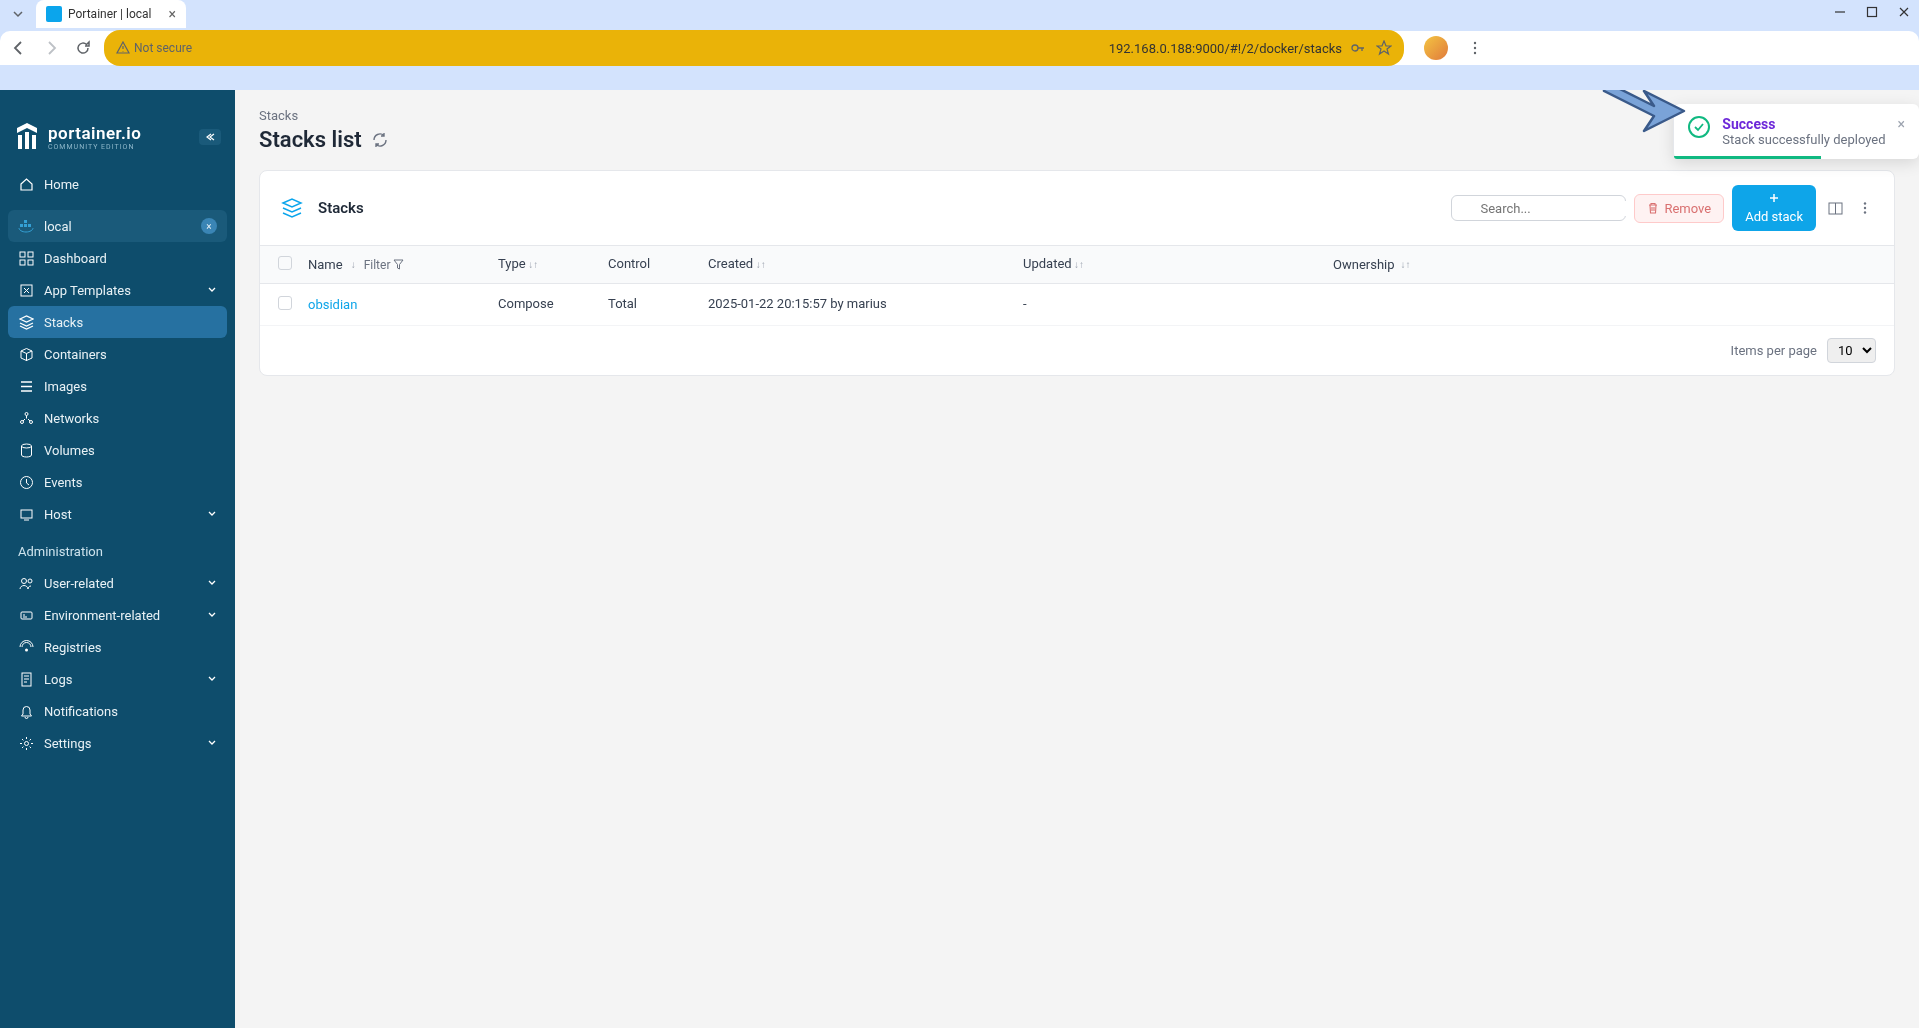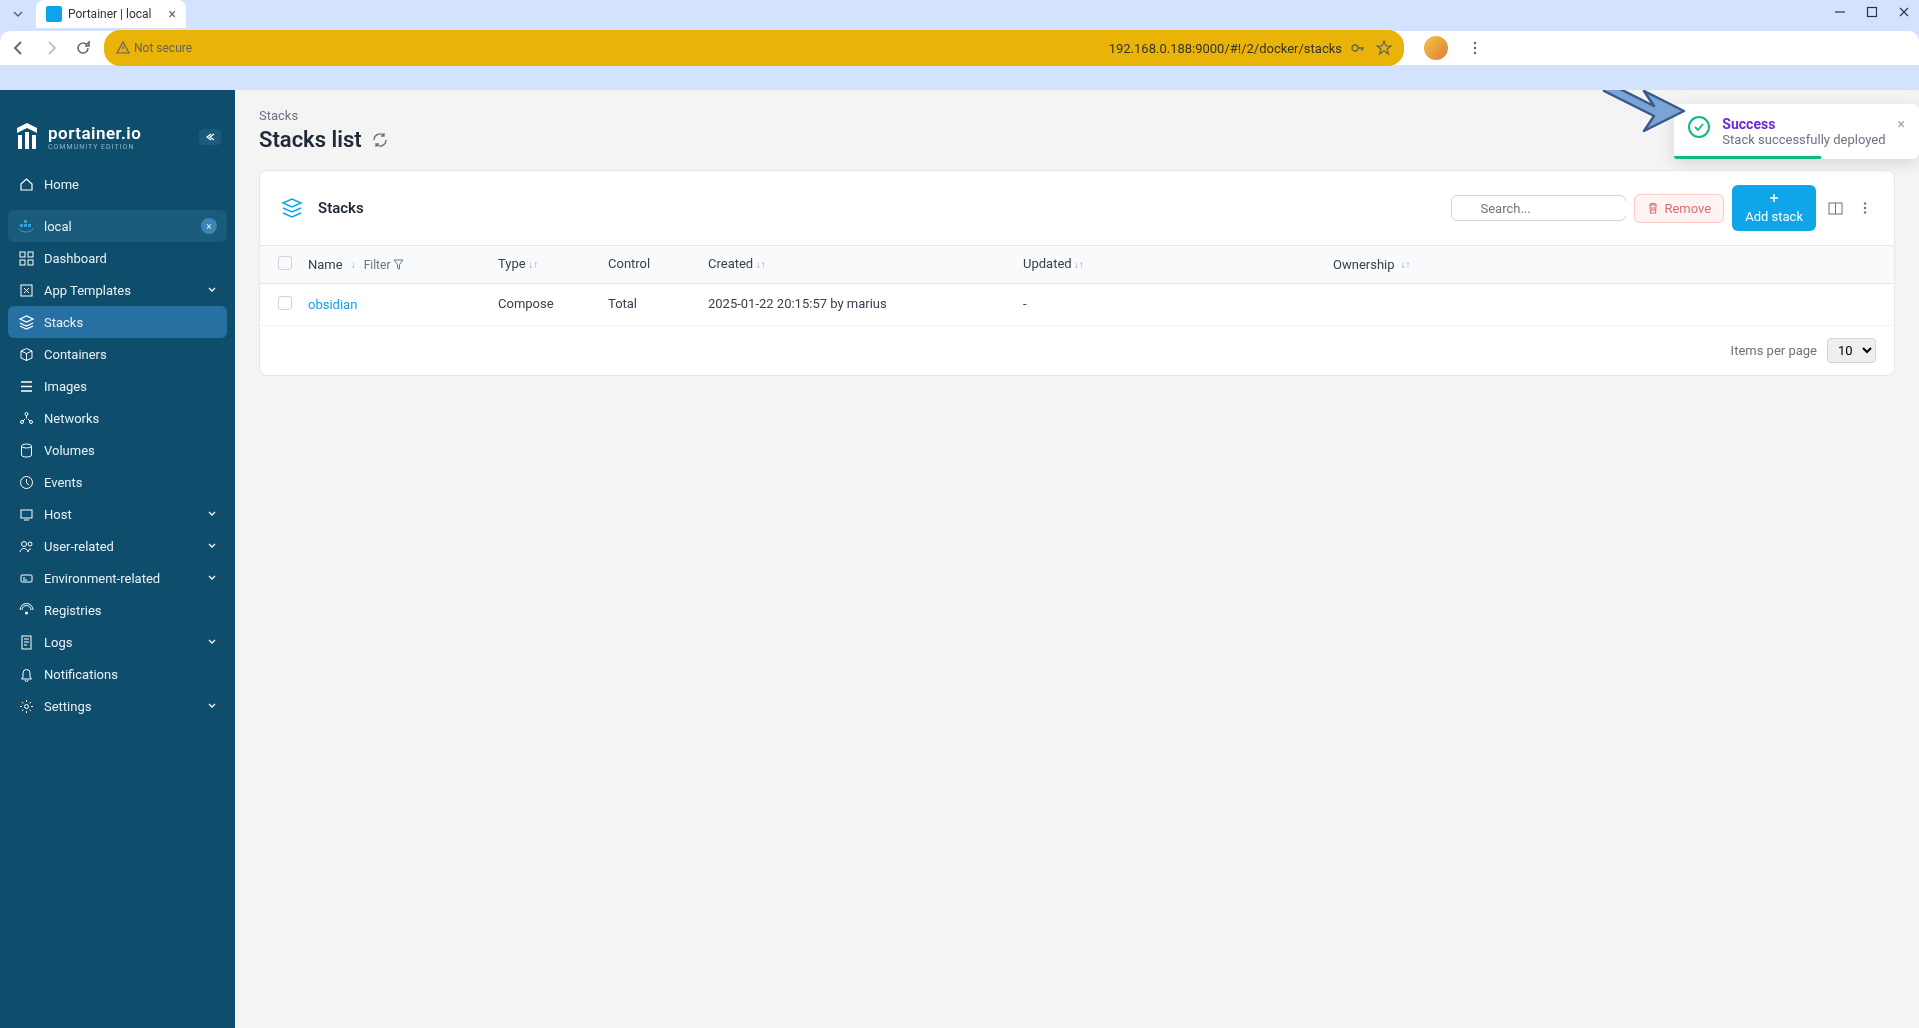--- a/index.html
+++ b/index.html
@@ -308,20 +308,21 @@
           </svg>
         </span>
       <span>Host</span>
       <span class="chevron">
           <svg width="10" height="10" viewBox="0 0 10 10">
             <path d="M2 3l3 3 3-3" stroke="#fff" stroke-width="1.3" fill="none"></path>
           </svg>
         </span>
     </div>
 
+    <div class="sidebar-section-label">Administration</div>
 
     <div class="sidebar-item">
       <span class="sidebar-icon">
           <svg width="15" height="15" viewBox="0 0 15 15">
             <circle cx="5" cy="5" r="2.5" stroke="#fff" fill="none"></circle>
             <circle cx="11" cy="5" r="2" stroke="#fff" fill="none"></circle>
             <path d="M1 13c0-2 2-3.5 4-3.5s4 1.5 4 3.5M9 13c0-1.5 1-3 3-3" stroke="#fff" fill="none"></path>
           </svg>
         </span>
       <span>User-related</span>

